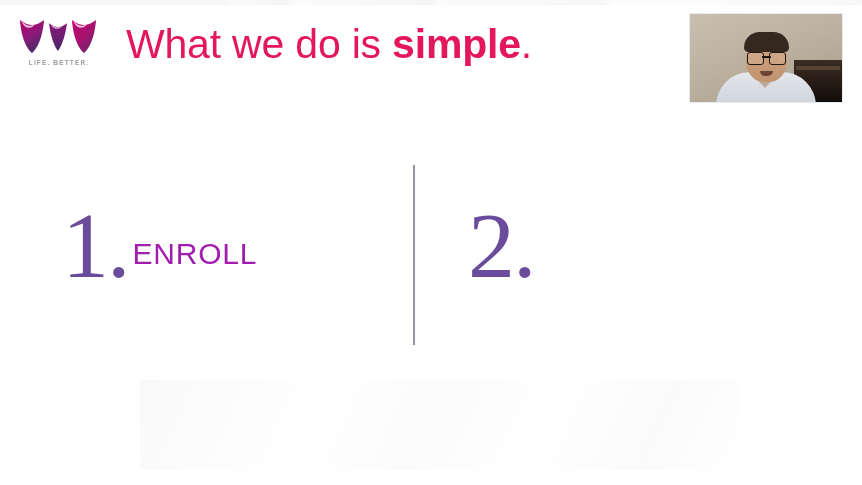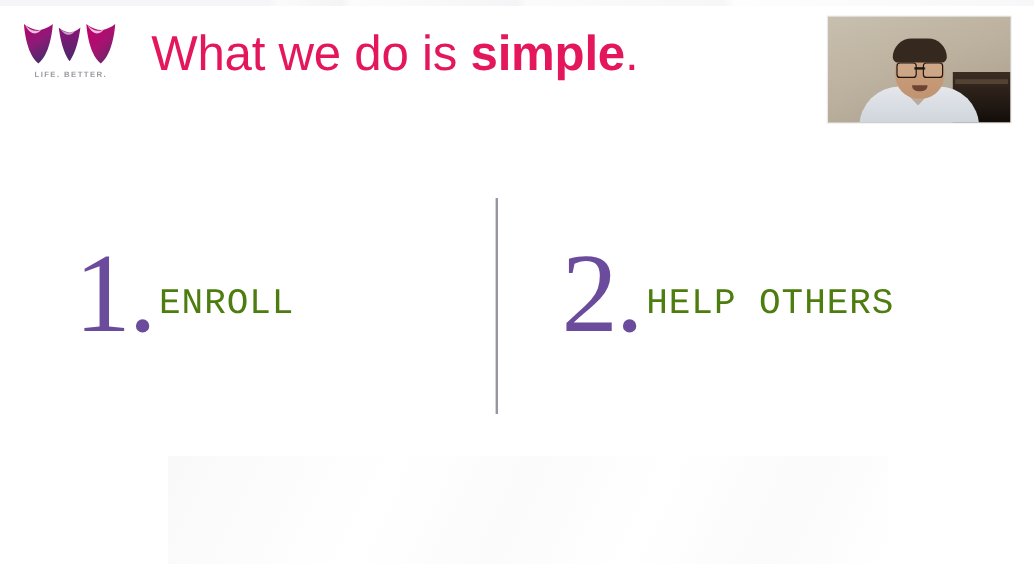--- a/index.html
+++ b/index.html
@@ -189,25 +189,25 @@
     font-family: "Liberation Serif", serif;
     font-size: 94px;
     line-height: 94px;
     color: #6b4b9c;
     font-weight: 400;
     margin-right: 4px;
     align-self: flex-start;
     letter-spacing: -2px;
   }
   .step-text {
-    font-family: Liberation Mono, monospace;
+    font-family: Liberation Sans, sans-serif;
     font-size: 30px;
     line-height: 36px;
     letter-spacing: 0.8px;
-    color: #4d7c0f;
+    color: #a21caf;
     text-transform: uppercase;
     white-space: nowrap;
     padding-top: 18px;
   }
   .step-text .l2 { display: block; }
 
   
   .ghost {
     position: absolute;
     left: 140px; top: 380px;
@@ -291,19 +291,18 @@
   <div class="step step-1">
     <div class="step-num">1.</div>
     <div class="step-text">
       <span>ENROLL</span>
     </div>
   </div>
 
   <div class="step step-2">
     <div class="step-num">2.</div>
     <div class="step-text">
-      <span>HELP OTHERS</span>
     </div>
   </div>
 
   <div class="ghost"></div>
 
 </div>
 
 </body></html>

